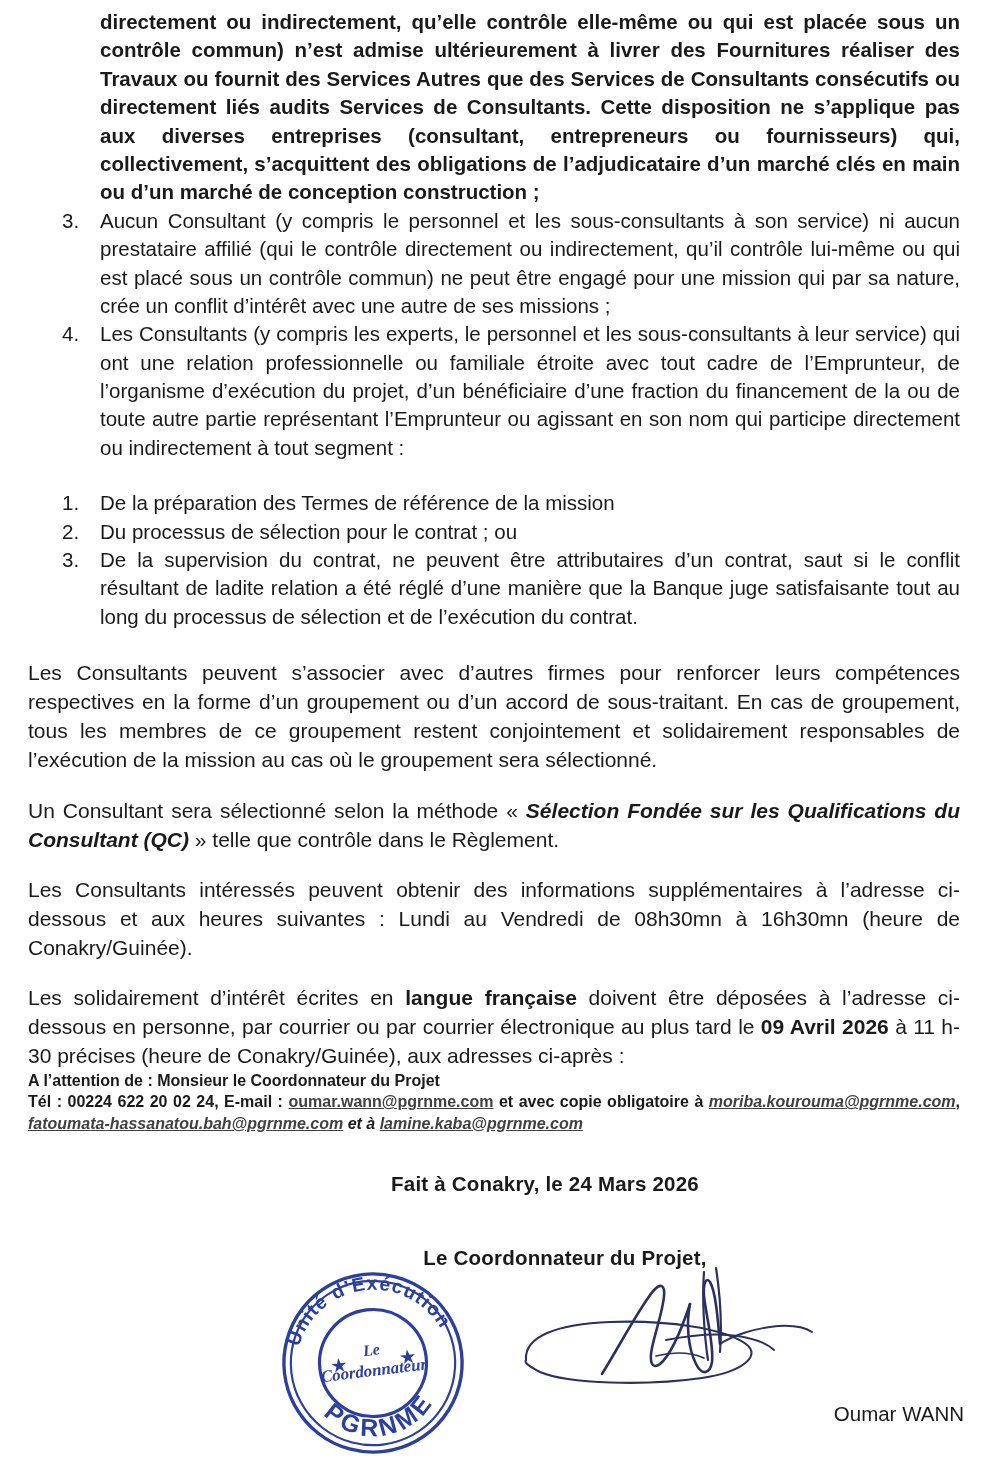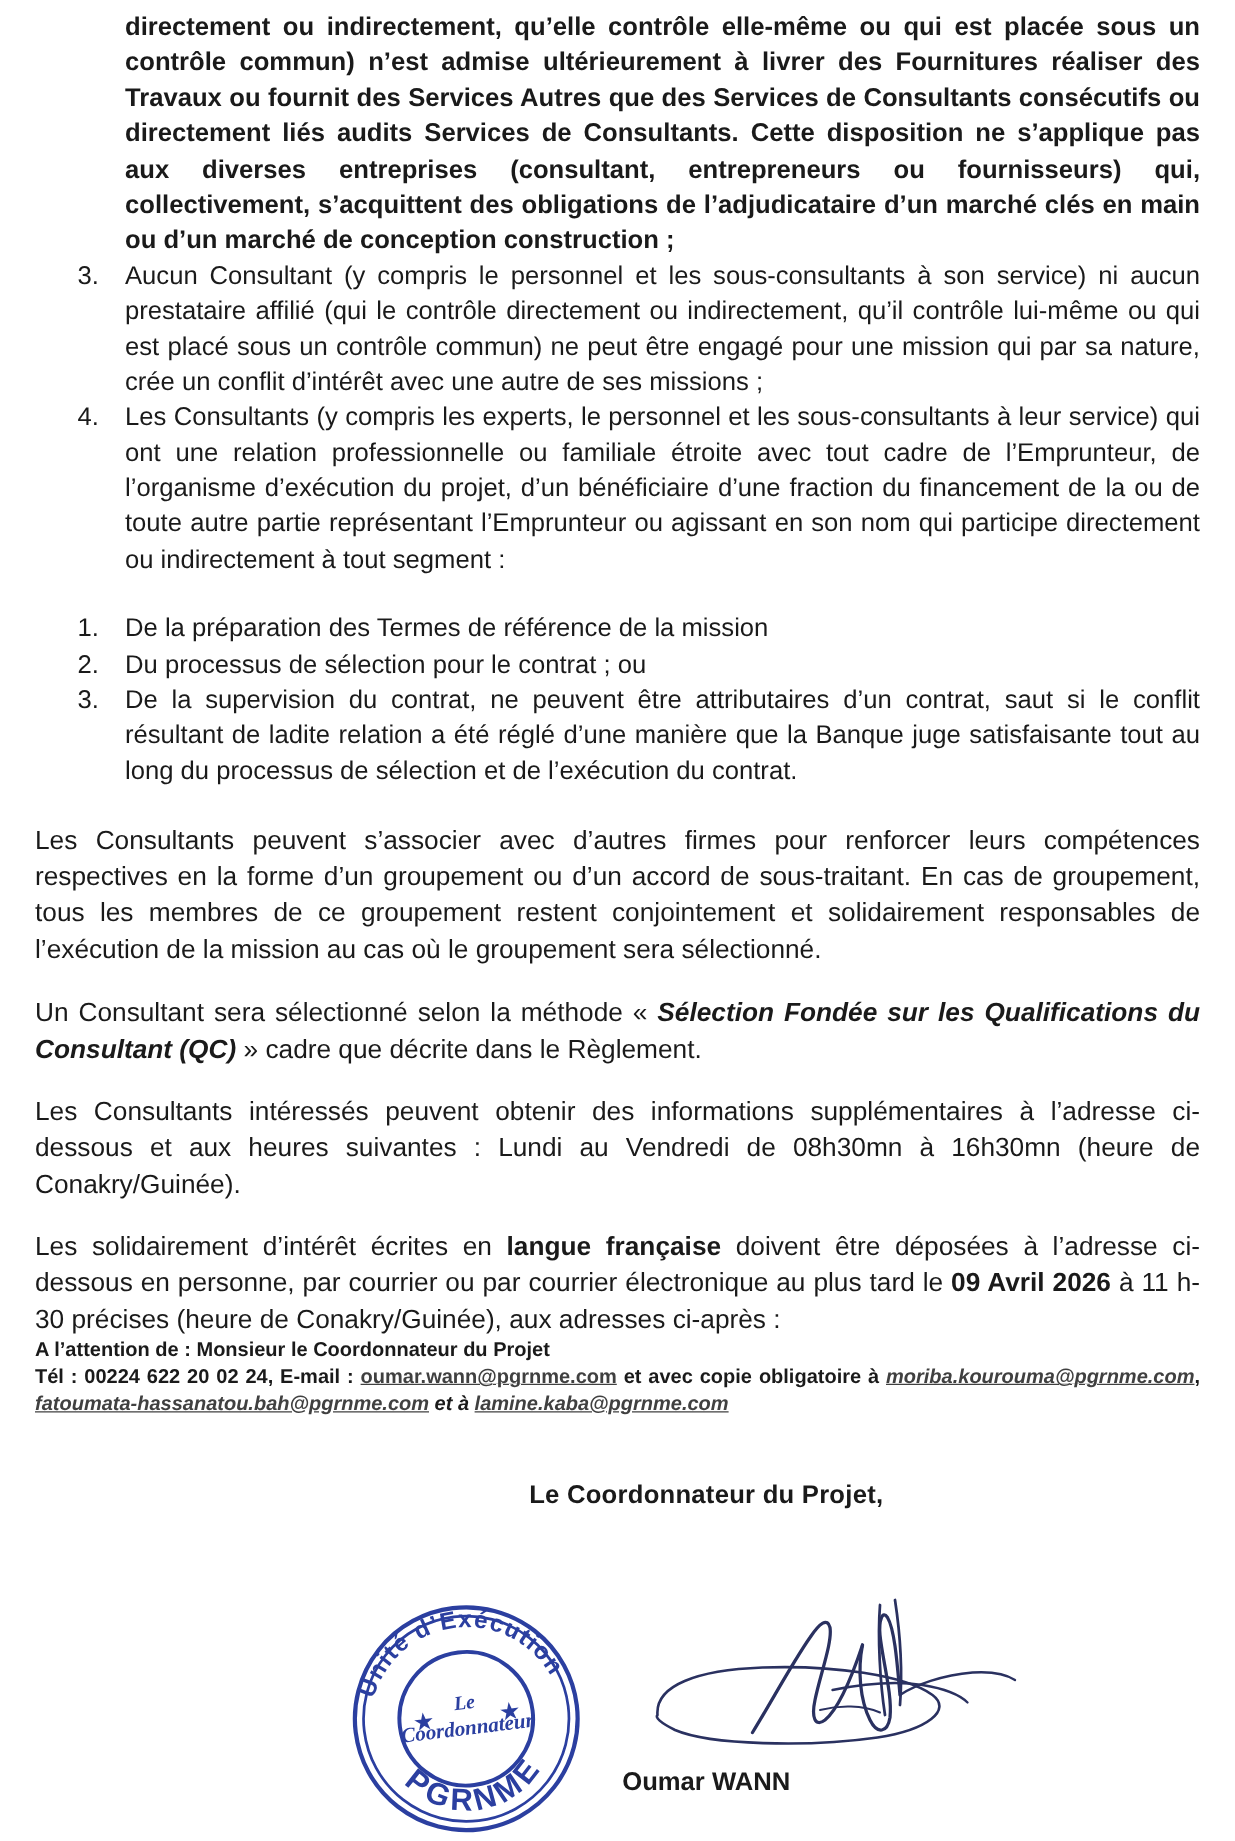--- a/index.html
+++ b/index.html
@@ -125,23 +125,23 @@
   .sig-date { margin-left: 100px; }
   .sig-title {
     margin-top: 50px;
     margin-left: 140px;
   }
   .sig-name {
     position: absolute;
     left: 0; right: 0;
     top: 230px;
     margin-left: 140px;
-    text-align: center;
-    font-size: 20.5px;
-    font-weight: bold;
+    text-align: right;
+    font-size: 20.5px;
+    font-weight: normal;
   }
 
   
   .stamp {
     position: absolute;
     left: 248px;
     top: 92px;
     width: 198px;
     height: 198px;
   }
@@ -191,37 +191,38 @@
       <span>De la supervision du contrat, ne peuvent être attributaires d’un contrat, saut si le conflit résultant de ladite relation a été réglé d’une manière que la Banque juge satisfaisante tout au long du processus de sélection et de l’exécution du contrat.</span>
     </li>
   </ol>
 
   <div class="gap-lg"></div>
 
   <p class="body-para">Les Consultants peuvent s’associer avec d’autres firmes pour renforcer leurs compétences respectives en la forme d’un groupement ou d’un accord de sous-traitant. En cas de groupement, tous les membres de ce groupement restent conjointement et solidairement responsables de l’exécution de la mission au cas où le groupement sera sélectionné.</p>
 
   <div class="gap-md"></div>
 
-  <p class="body-para"><span>Un Consultant sera sélectionné selon la méthode « </span><span class="bi">Sélection Fondée sur les Qualifications du Consultant (QC)</span><span> » cadre que décrite dans le Règlement.</span></p>
+  <p class="body-para"><span>Un Consultant sera sélectionné selon la méthode « </span><span class="bi">Sélection Fondée sur les Qualifications du Consultant (QC)</span><span> » telle que contrôle dans le Règlement.</span></p>
 
   <div class="gap-md"></div>
 
   <p class="body-para">Les Consultants intéressés peuvent obtenir des informations supplémentaires à l’adresse ci-dessous et aux heures suivantes : Lundi au Vendredi de 08h30mn à 16h30mn (heure de Conakry/Guinée).</p>
 
   <div class="gap-md"></div>
 
   <p class="body-para"><span>Les solidairement d’intérêt écrites en </span><span class="b">langue française</span><span> doivent être déposées à l’adresse ci-dessous en personne, par courrier ou par courrier électronique au plus tard le </span><span class="b">09 Avril 2026</span><span> à 11 h-30 précises (heure de Conakry/Guinée), aux adresses ci-après :</span></p>
 
   <div class="addr">
     <div class="nojust">A l’attention de : Monsieur le Coordonnateur du Projet</div>
     <div><span>Tél : </span><span>00224 622 20 02 24</span><span>, E-mail : </span><a class="mail upright" href="#">oumar.wann@pgrnme.com</a><span> et avec copie obligatoire à </span><a class="mail" href="#">moriba.kourouma@pgrnme.com</a><span>, </span><a class="mail" href="#">fatoumata-hassanatou.bah@pgrnme.com</a><span class="bi"> et à </span><a class="mail" href="#">lamine.kaba@pgrnme.com</a></div>
   </div>
 
   <div class="sig-zone">
 
+    <div class="sig-line sig-date">Fait à Conakry, le 24 Mars 2026</div>
 
     <div class="sig-line sig-title">Le Coordonnateur du Projet,</div>
 
     <div class="stamp">
       <svg viewBox="0 0 200 200" xmlns="http://www.w3.org/2000/svg" aria-hidden="true">
         <defs>
           <path id="arcTop" d="M 22 104 A 78 78 0 0 1 178 104" fill="none"></path>
           <path id="arcBottom" d="M 30 104 A 70 70 0 0 0 170 104" fill="none"></path>
         </defs>
         <g transform="rotate(-7 100 100)">

